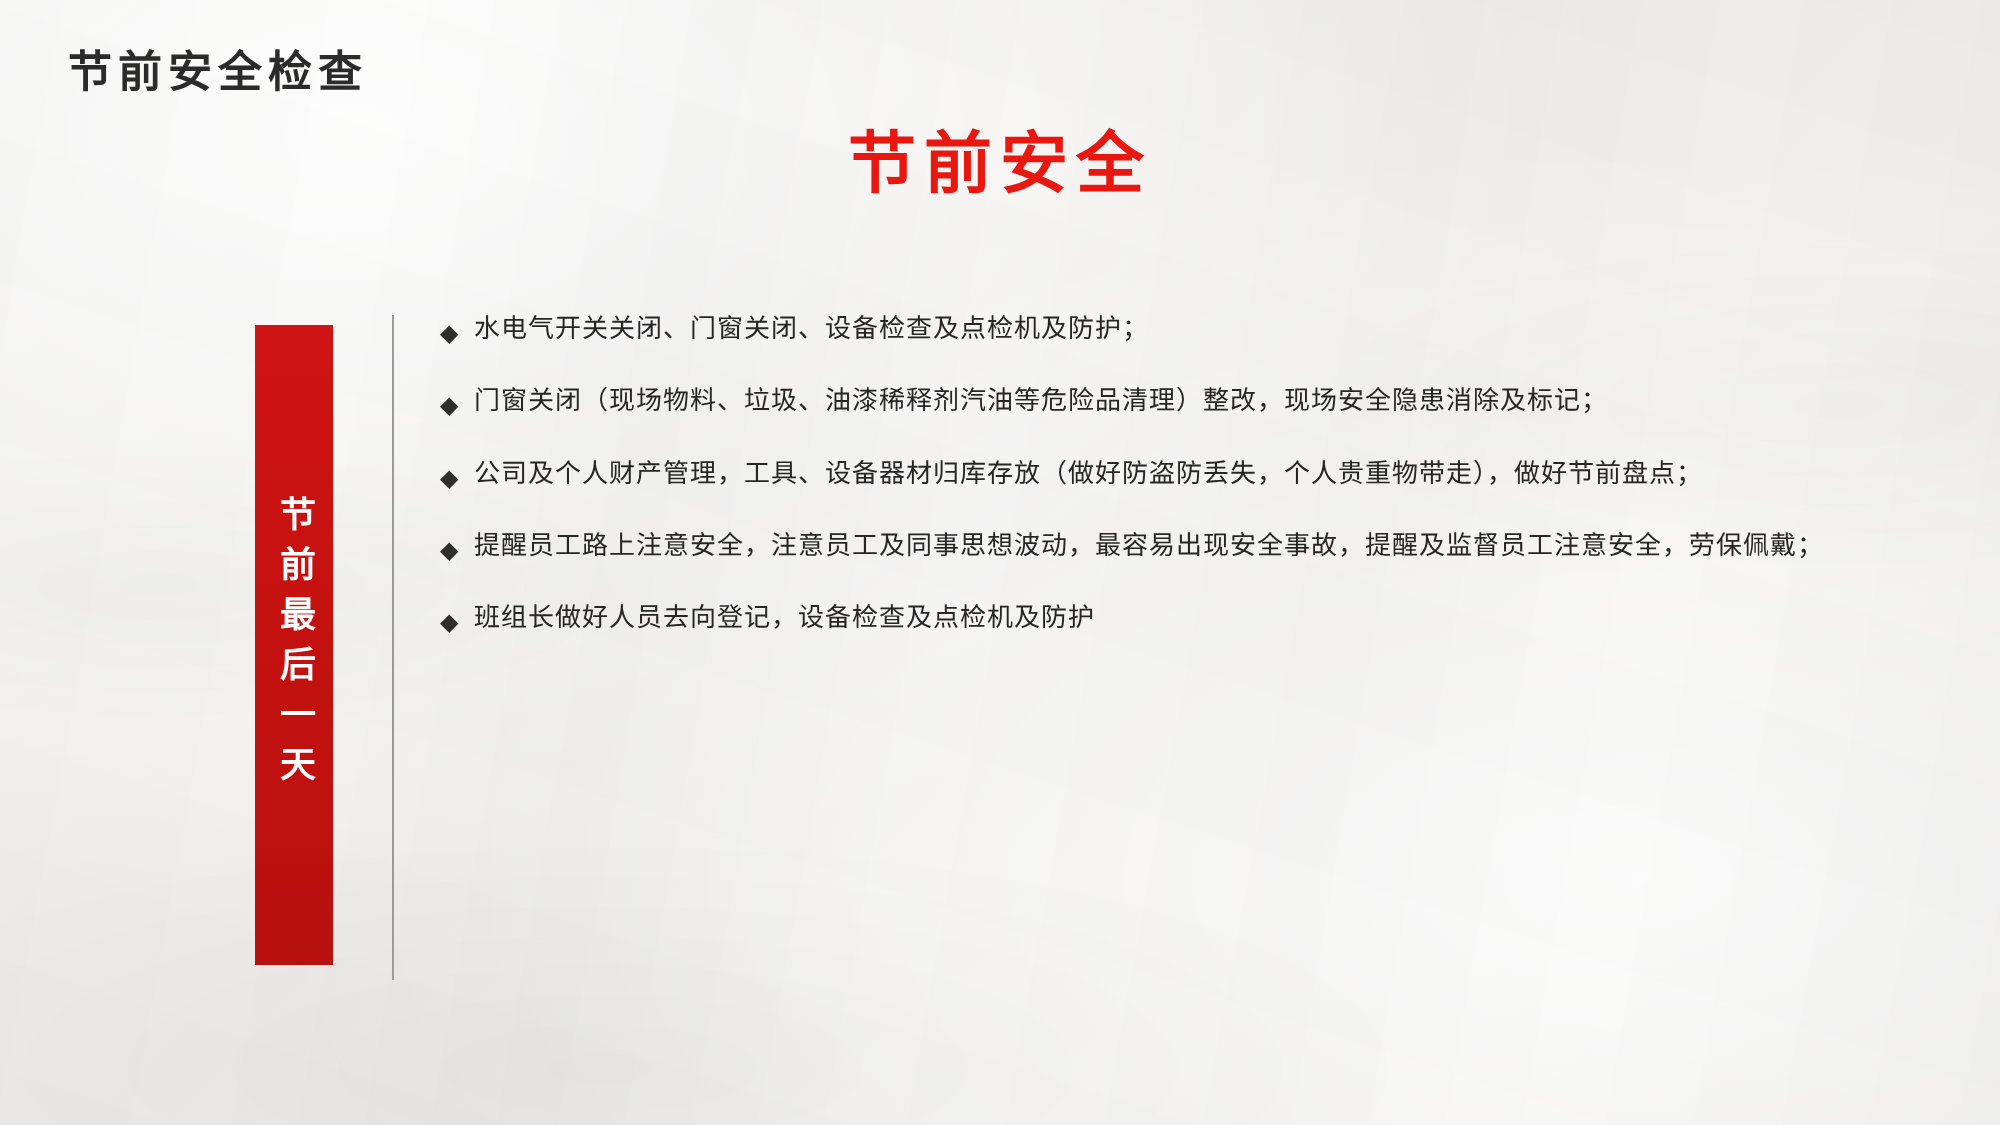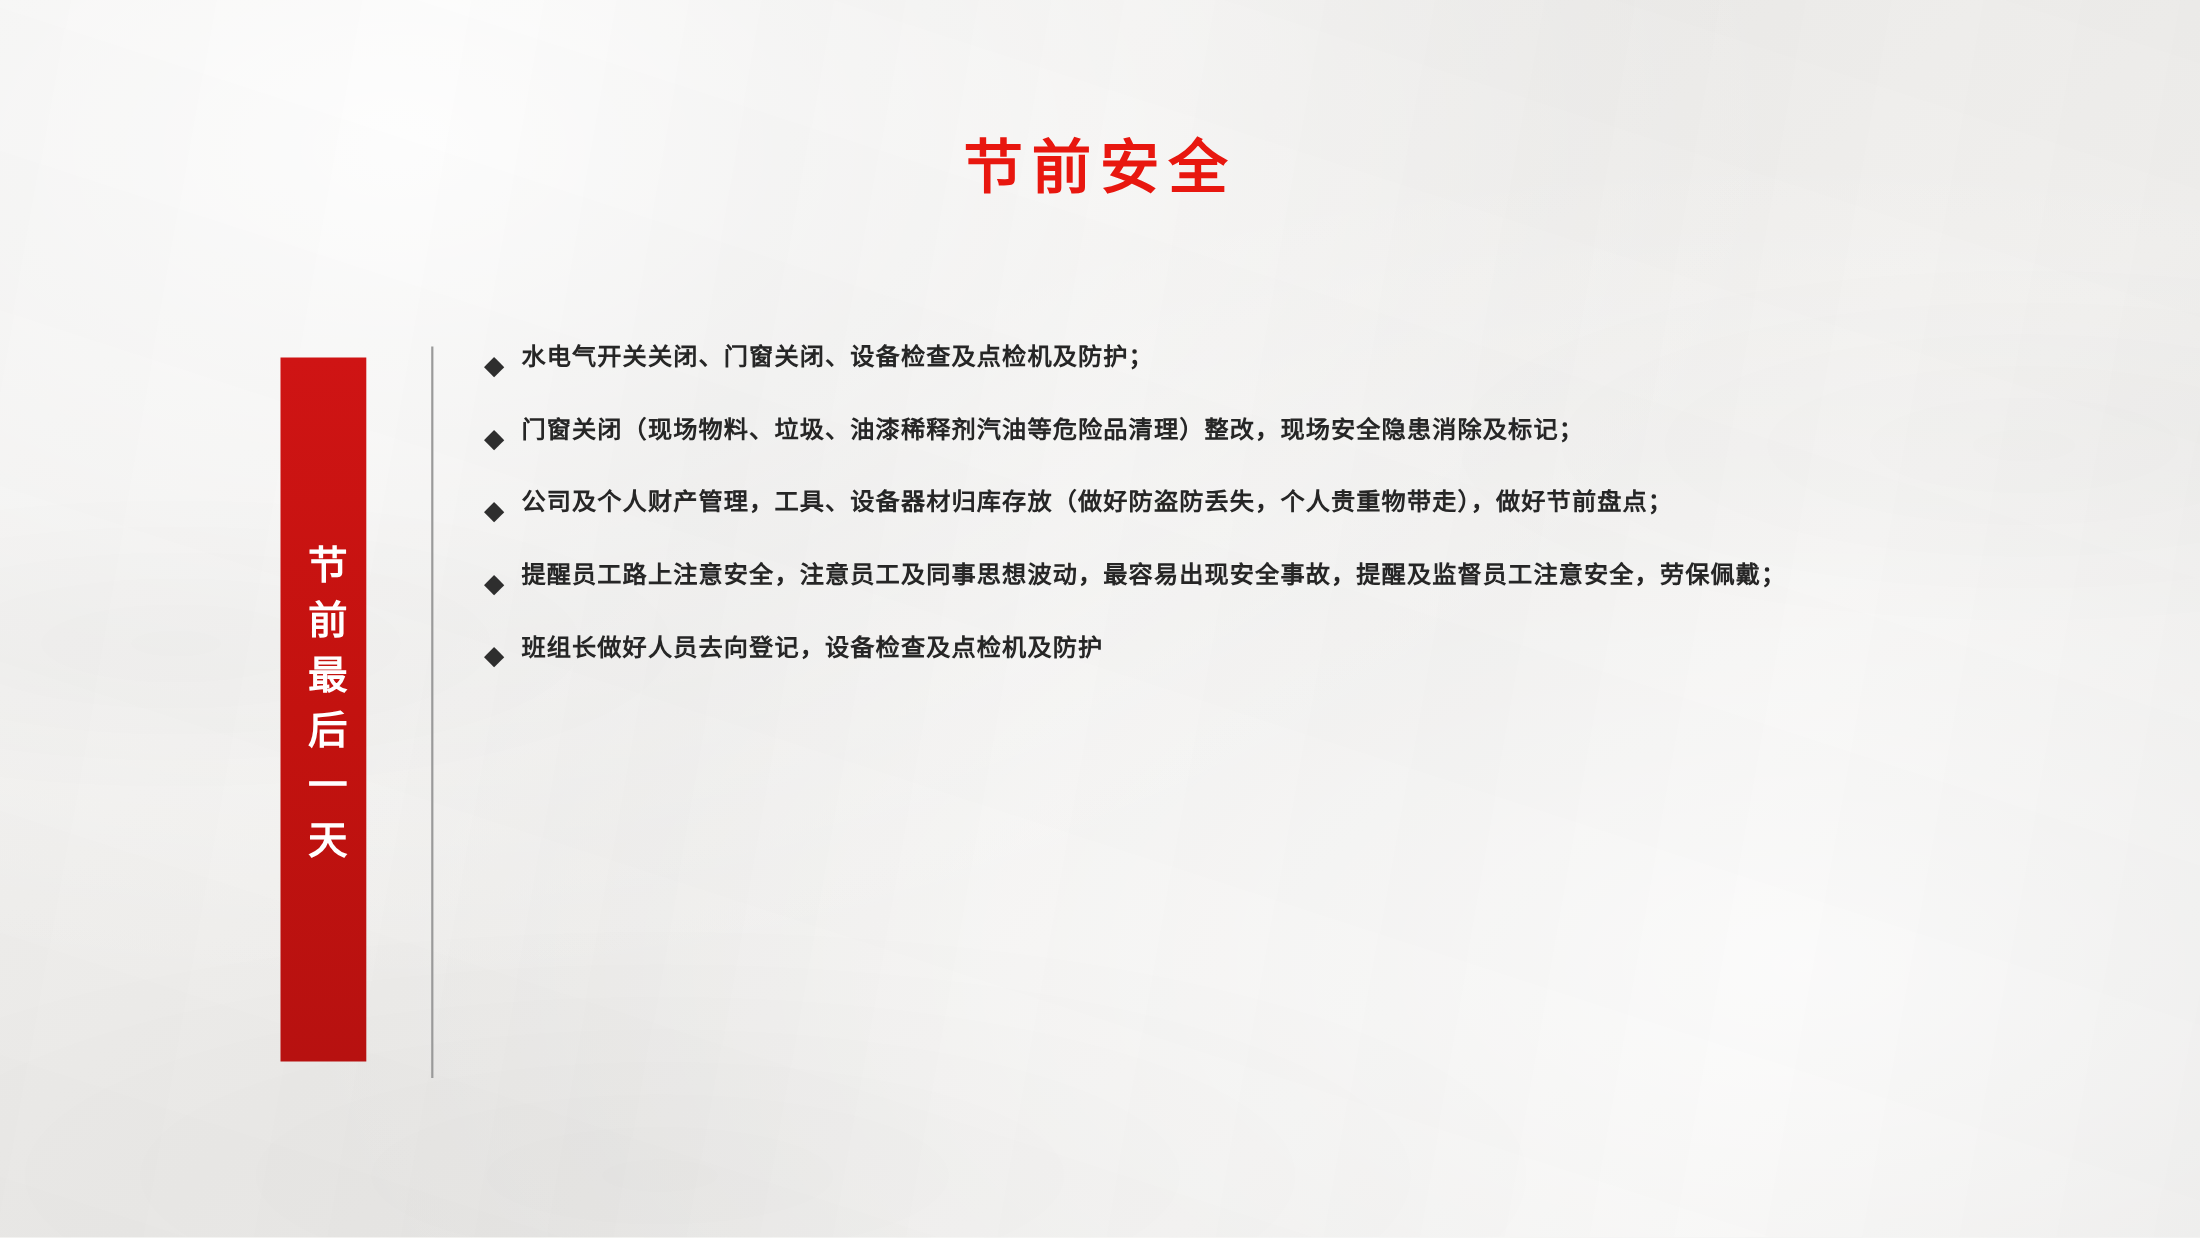--- a/index.html
+++ b/index.html
@@ -57,21 +57,21 @@
     letter-spacing: 6px;
     white-space: nowrap;
   }
 
   .main-title {
     position: absolute;
     left: 0;
     right: 0;
     top: 108px;
     text-align: center;
-    font-size: 54px;
+    font-size: 68px;
     font-weight: bold;
     color: #e8170f;
     letter-spacing: 8px;
   }
 
   .content-area {
     position: absolute;
     left: 255px;
     top: 325px;
     width: 1660px;
@@ -125,36 +125,37 @@
     flex: 0 0 auto;
     width: 34px;
     margin-top: 16px;
     color: #2e2e2e;
     font-size: 24px;
     line-height: 1;
   }
 
   .btext {
     flex: 1 1 auto;
-    font-size: 22px;
-    font-weight: bold;
+    font-size: 26px;
+    font-weight: normal;
     color: #262626;
     line-height: 1.78;
     letter-spacing: 1px;
     text-align: justify;
   }
 </style>
 </head>
 <body>
 
 <div class="slide">
 
   <div class="texture"></div>
   <div class="texture2"></div>
 
+  <div class="kicker">节前安全检查</div>
 
   <div class="main-title">节前安全</div>
 
   <div class="content-area">
 
     <div class="side-label">
       <span class="side-label-text">节前最后一天</span>
     </div>
 
     <div class="vrule"></div>

